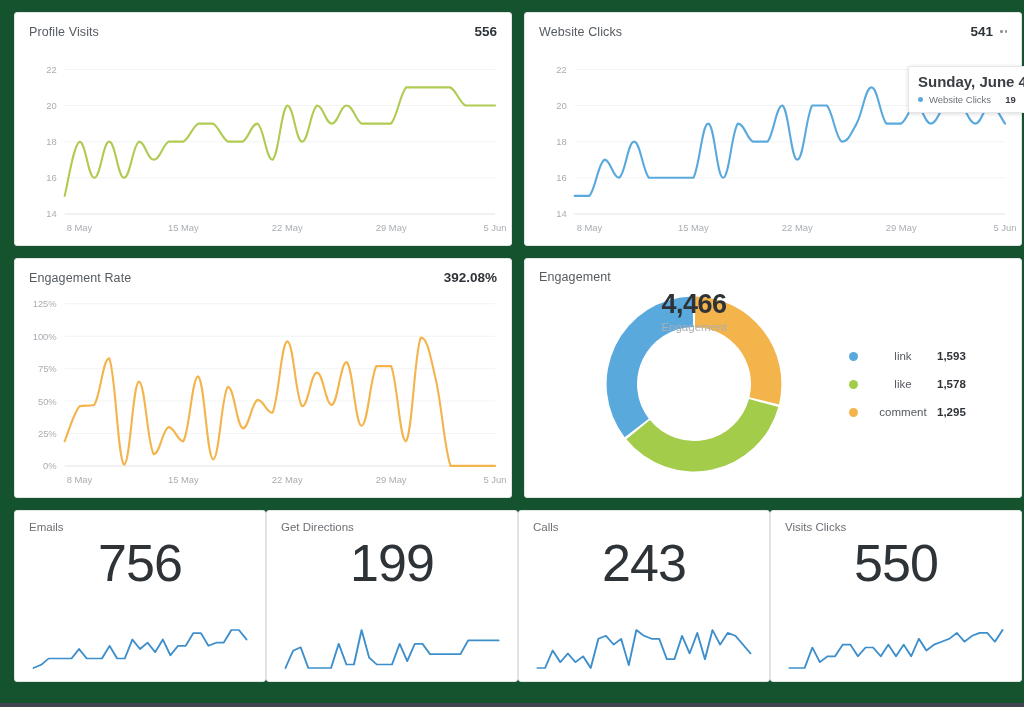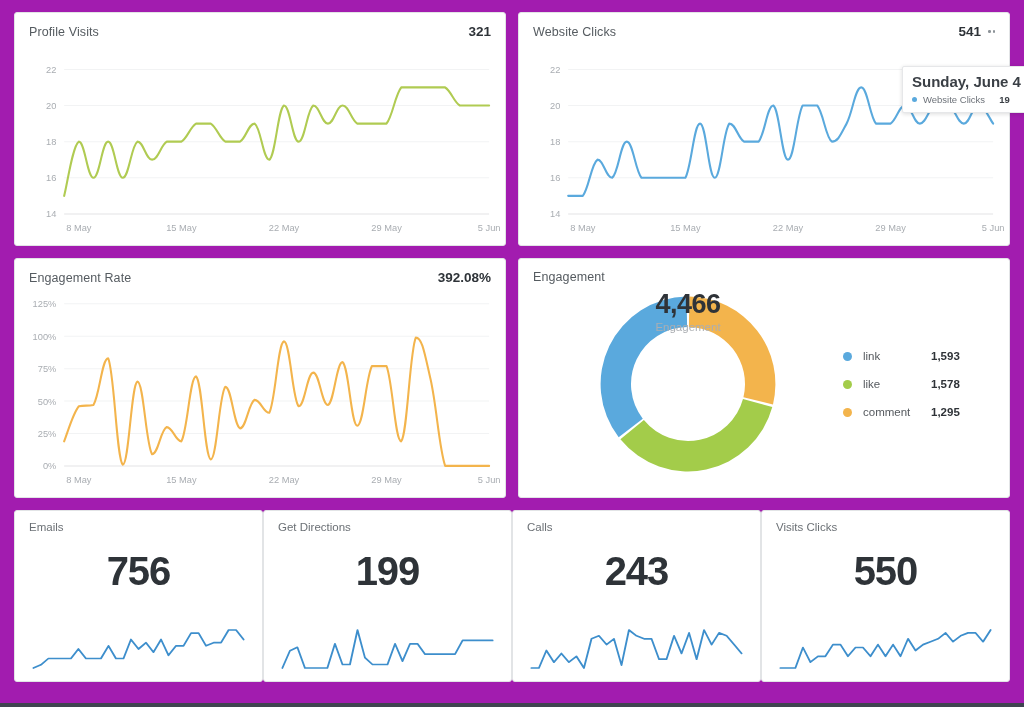--- a/index.html
+++ b/index.html
@@ -5,22 +5,22 @@
   * { box-sizing: border-box; margin: 0; padding: 0; }
   html, body {
     width: 1024px; height: 707px;
     background: #eff0f1;
     font-family: "Liberation Sans", sans-serif;
     overflow: hidden;
   }
   .page {
     position: relative;
     width: 1024px; height: 707px;
-    background: #a21caf;
-    padding: 12px 14px 0 14px;
+    background: #14532d;
+    padding: 12px 2px 0 14px;
   }
   .bottom-rule {
     position: absolute; left: 0; right: 0; bottom: 0;
     height: 4px; background: #3f4450;
   }
 
   
   .card {
     background: #ffffff;
     border: 1px solid #e2e4e6;
@@ -85,49 +85,49 @@
 
   
   .donut-body { display: flex; align-items: center; height: calc(100% - 30px); padding: 0 10px 8px 18px; }
   .donut-box { position: relative; width: 190px; height: 190px; margin-left: 56px; }
   .donut-center {
     position: absolute; inset: 0; display: flex; flex-direction: column;
     align-items: center; pointer-events: none;
   }
   .donut-total { font-size: 27px; font-weight: bold; color: #2f3338; letter-spacing: -.5px; }
   .donut-sub { font-size: 11.5px; color: #abaeb2; margin-top: 1px; }
-  .legend { margin-left: 60px; }
+  .legend { margin-left: 60px; text-align: center; }
   .legend-row { display: flex; align-items: center; margin-bottom: 16px; font-size: 11.5px; }
   .legend-row:last-child { margin-bottom: 0; }
   .legend-dot { width: 9px; height: 9px; border-radius: 50%; display: block; margin-right: 11px; flex: 0 0 auto; }
   .legend-label { color: #55595e; width: 68px; }
   .legend-value { color: #2f3338; font-weight: bold; }
 
   
   .stat-head { padding: 10px 14px 0 14px; font-size: 11.5px; color: #6b7075; }
   .stat-number {
-    text-align: center; font-size: 40px; font-weight: bold;
-    color: #2e3338; margin-top: 16px; letter-spacing: -1px;
+    text-align: center; font-size: 52px; font-weight: normal;
+    color: #2e3338; letter-spacing: -1px;
   }
   .spark-wrap { position: absolute; left: 14px; right: 14px; bottom: 10px; height: 46px; }
   .spark-svg { display: block; width: 100%; height: 100%; }
   .spark { fill: none; stroke-width: 1.7; stroke-linejoin: round; stroke-linecap: round; }
 </style>
 </head>
 <body>
 
 <div class="page">
 
   <div class="row1">
 
     <div class="card">
       <div class="card-head">
         <span class="card-title">Profile Visits</span>
         <div class="card-head-right">
-          <span class="card-value">321</span>
+          <span class="card-value">556</span>
         </div>
       </div>
       <div class="chart-wrap">
         <svg class="chart-svg" viewBox="0 0 480 190" preserveAspectRatio="none" id="svg-profile_visits">
             <line x1="40" y1="164" x2="474" y2="164" class="gridline"></line>
             <text x="32" y="167.4" text-anchor="end" class="ytick">14</text>
             <line x1="40" y1="129.33333333333334" x2="474" y2="129.33333333333334" class="gridline"></line>
             <text x="32" y="132.73333333333335" text-anchor="end" class="ytick">16</text>
             <line x1="40" y1="94.66666666666667" x2="474" y2="94.66666666666667" class="gridline"></line>
             <text x="32" y="98.06666666666668" text-anchor="end" class="ytick">18</text>

